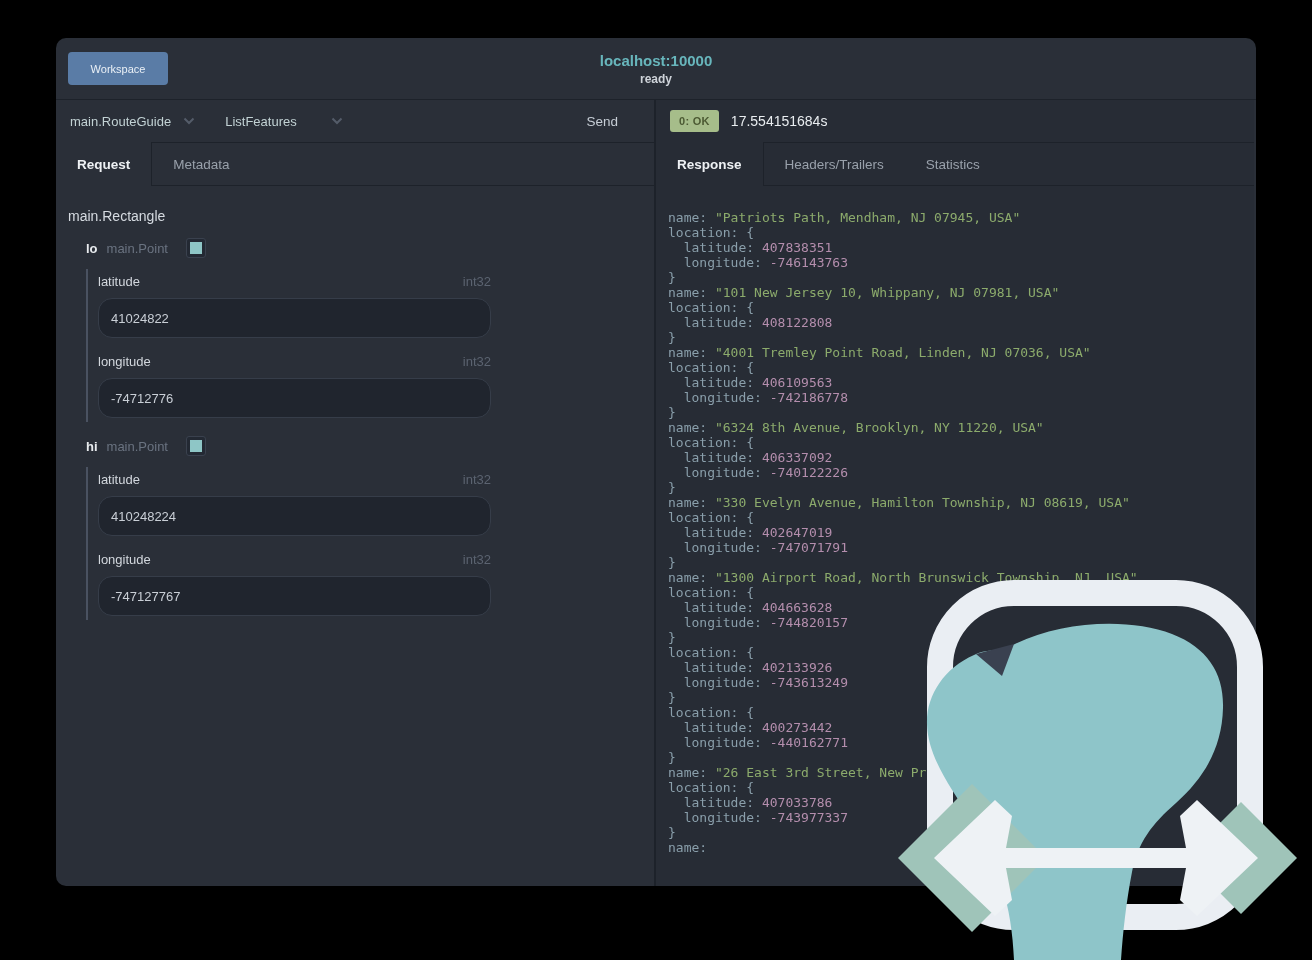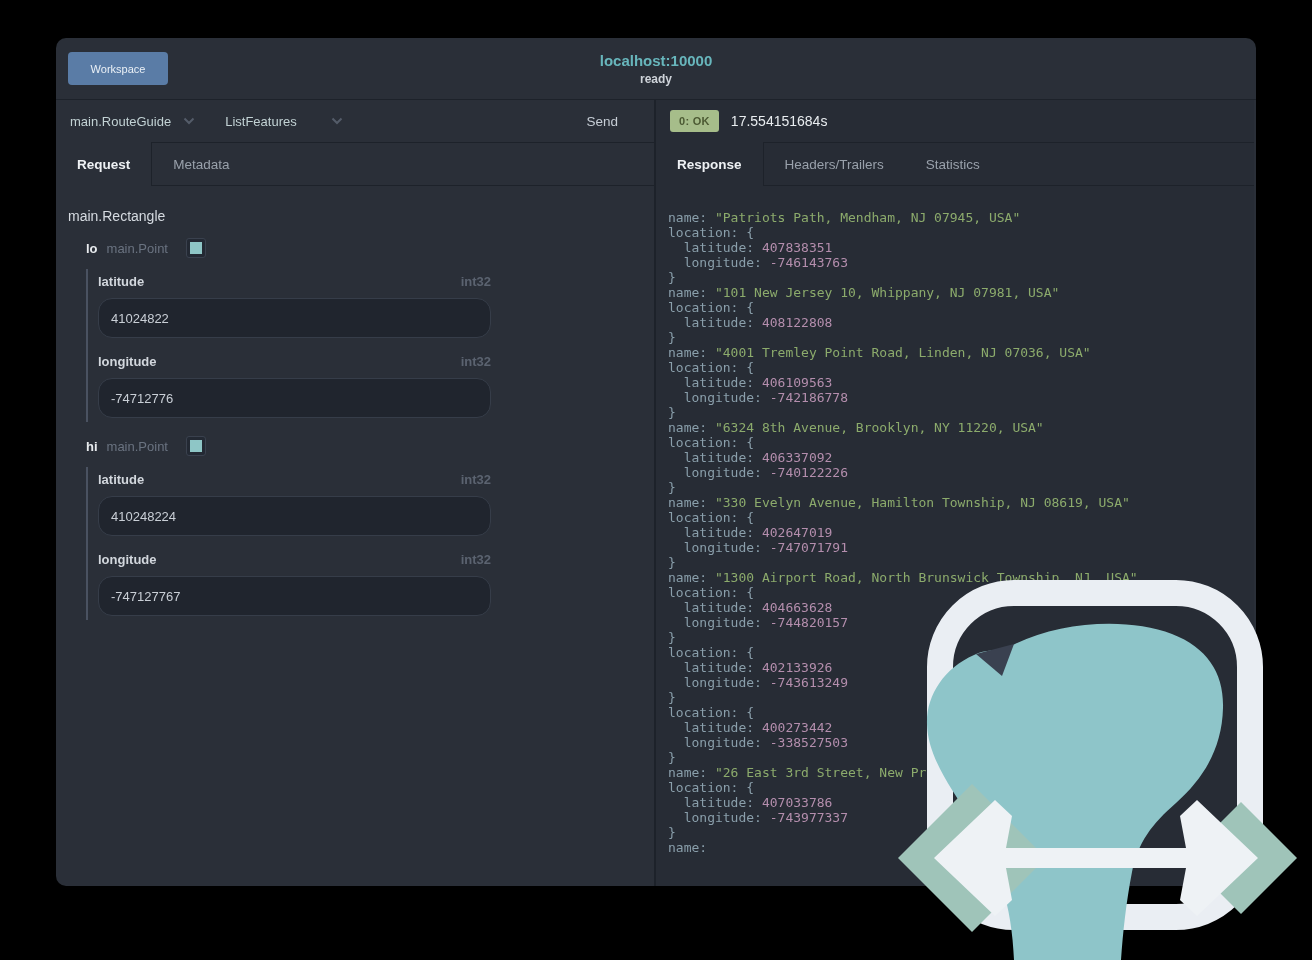--- a/index.html
+++ b/index.html
@@ -61,21 +61,21 @@
   .group-head { display:flex; align-items:center; height:20px; margin-top:6px; }
   .g-field { font-size:13px; font-weight:700; color:#e8ebee; }
   .g-type { font-size:13px; color:#6a7380; margin-left:9px; }
   .checkbox { width:20px; height:20px; margin-left:18px; background:#232933;
     border:1px solid #3a414e; border-radius:3px; display:flex;
     align-items:center; justify-content:center; cursor:pointer; }
   .checkbox-inner { width:12px; height:12px; background:var(--checkbox_teal,#8ec6c6); }
   .fields { margin-top:11px; border-left:2px solid #4a5261; padding:5px 0 2px 10px; width:405px; }
   .field { margin-bottom:16px; }
   .field:last-child { margin-bottom:2px; }
-  .field-label-row { display:flex; align-items:center; margin-bottom:9px;font-weight:bold; }
+  .field-label-row { display:flex; align-items:center; margin-bottom:9px; }
   .f-label { font-size:13px; color:#d2d7dd; }
   .f-type { margin-left:auto; font-size:13px; color:#5b6370; }
   .f-input { width:100%; height:40px; background:#20252e; border:1px solid #363d49;
     border-radius:14px; color:#c9cfd6; font-size:13px; padding:0 12px;
     font-family:"Liberation Sans", sans-serif; }
 
   
   .response-view { flex:1; overflow:hidden; padding:24px 0 0 12px;
     font-family:"DejaVu Sans Mono", monospace; font-size:13px; line-height:15px; }
   .rline { white-space:pre; }
@@ -227,21 +227,21 @@
             <div class="rline"><span class="tk-key">location: </span><span class="tk-punct">{</span></div>
             <div class="rline"><span class="tk-key">  latitude: </span><span class="tk-num">404663628</span></div>
             <div class="rline"><span class="tk-key">  longitude: </span><span class="tk-num">-744820157</span></div>
             <div class="rline"><span class="tk-punct">}</span></div>
             <div class="rline"><span class="tk-key">location: </span><span class="tk-punct">{</span></div>
             <div class="rline"><span class="tk-key">  latitude: </span><span class="tk-num">402133926</span></div>
             <div class="rline"><span class="tk-key">  longitude: </span><span class="tk-num">-743613249</span></div>
             <div class="rline"><span class="tk-punct">}</span></div>
             <div class="rline"><span class="tk-key">location: </span><span class="tk-punct">{</span></div>
             <div class="rline"><span class="tk-key">  latitude: </span><span class="tk-num">400273442</span></div>
-            <div class="rline"><span class="tk-key">  longitude: </span><span class="tk-num">-338527503</span></div>
+            <div class="rline"><span class="tk-key">  longitude: </span><span class="tk-num">-440162771</span></div>
             <div class="rline"><span class="tk-punct">}</span></div>
             <div class="rline"><span class="tk-key">name: </span><span class="tk-str">"26 East 3rd Street, New Providence, NJ, USA"</span></div>
             <div class="rline"><span class="tk-key">location: </span><span class="tk-punct">{</span></div>
             <div class="rline"><span class="tk-key">  latitude: </span><span class="tk-num">407033786</span></div>
             <div class="rline"><span class="tk-key">  longitude: </span><span class="tk-num">-743977337</span></div>
             <div class="rline"><span class="tk-punct">}</span></div>
             <div class="rline"><span class="tk-key">name: </span></div>
           </div>
       </div>
 

